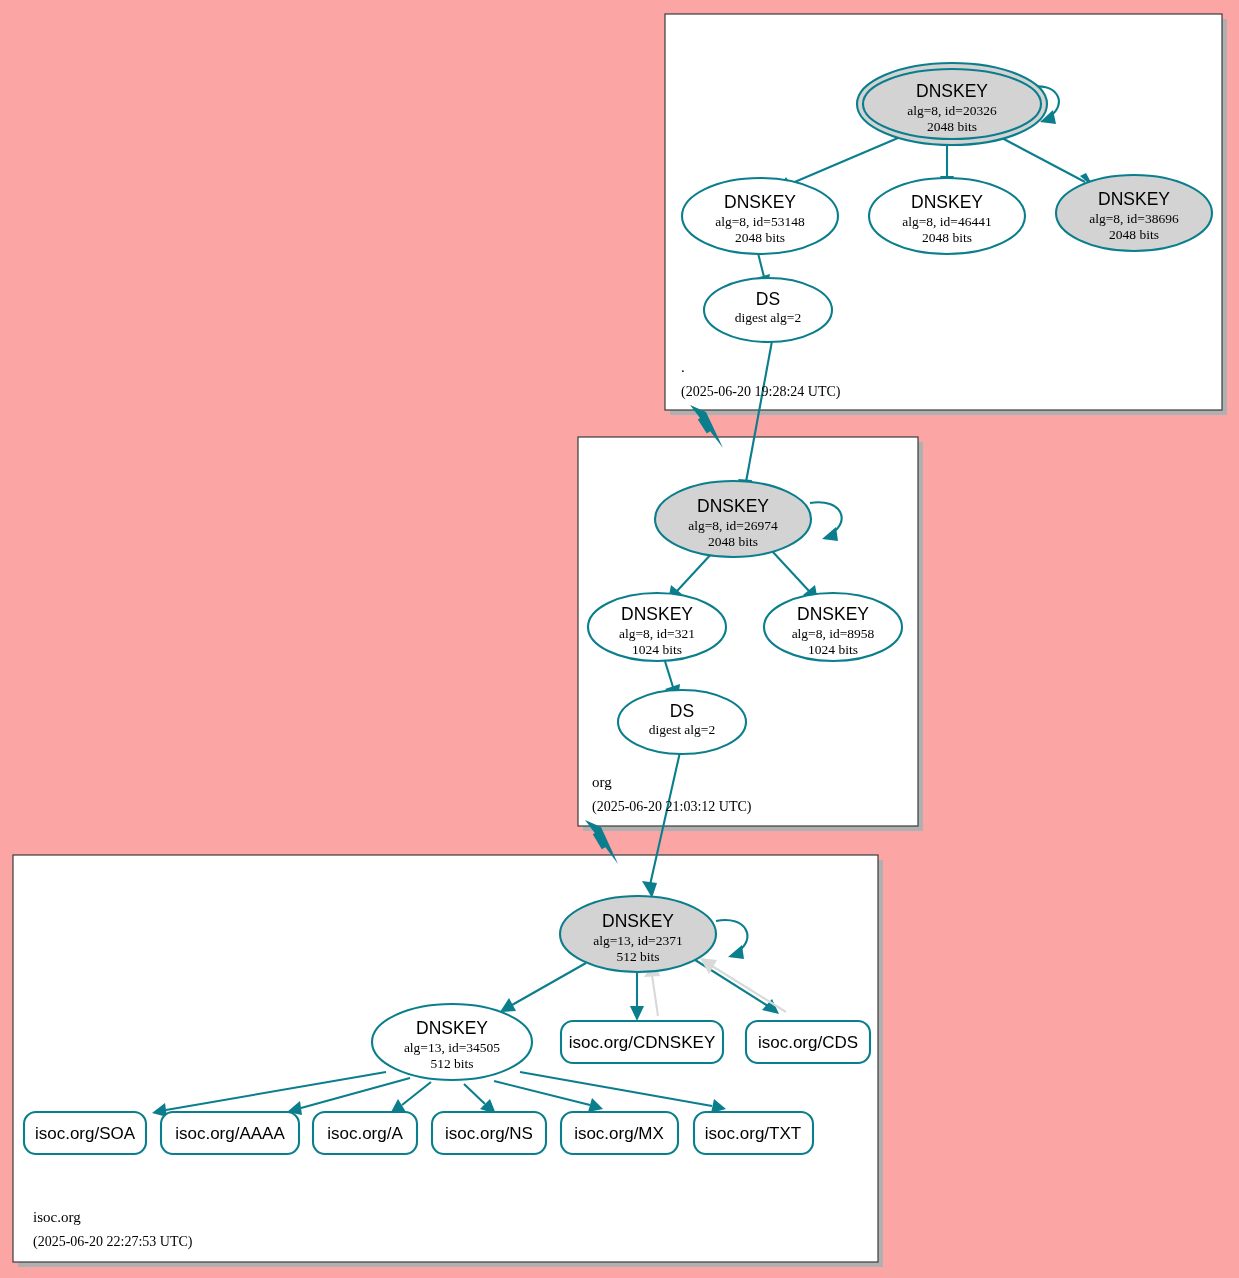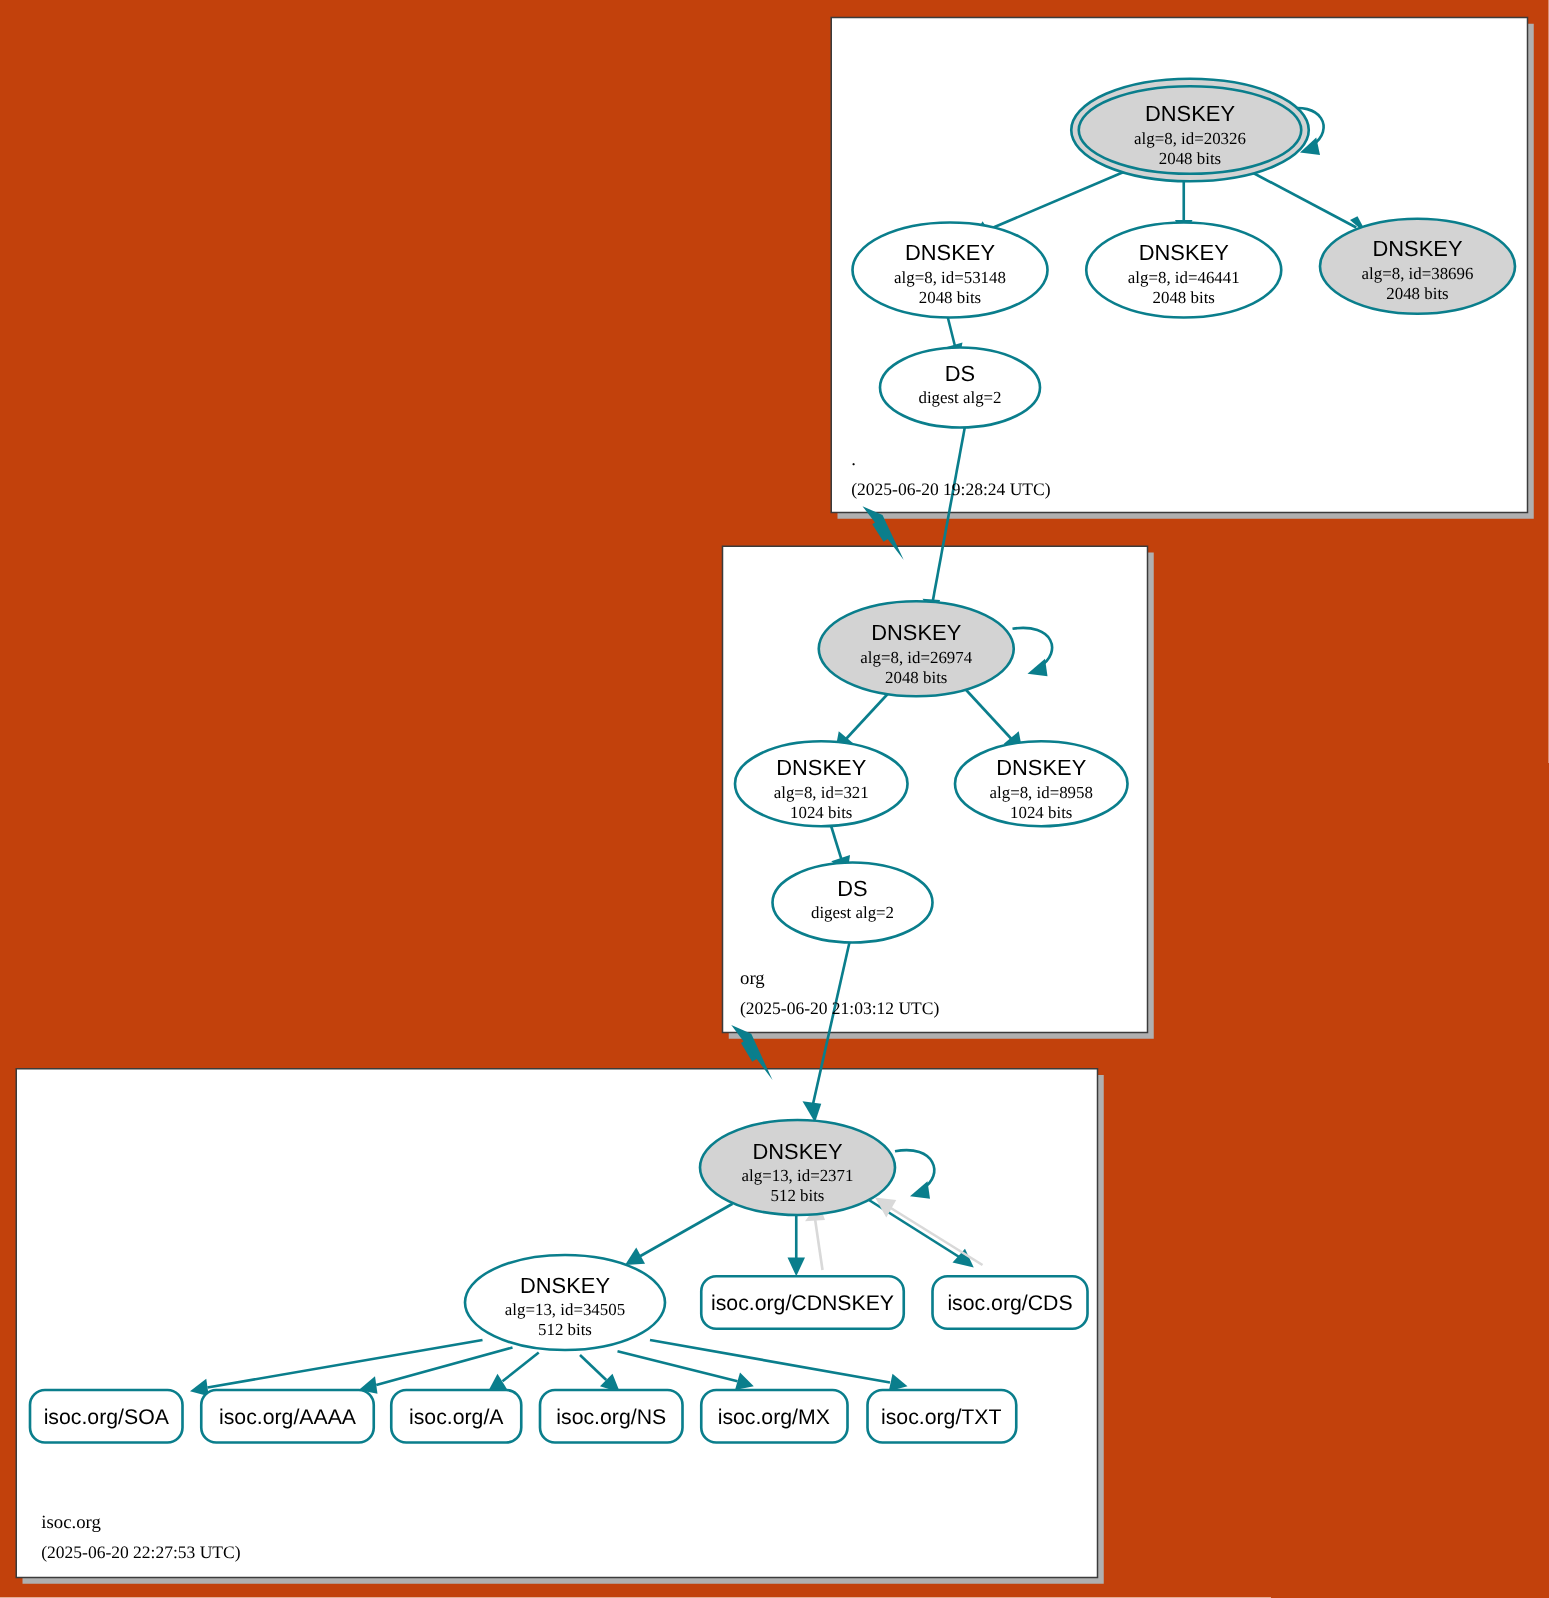--- a/index.html
+++ b/index.html
@@ -7,21 +7,21 @@
     padding: 0;
     background: #ffffff;
   }
   body {
     font-family: "Liberation Sans", sans-serif;
   }
   #canvas {
     position: relative;
     width: 1239px;
     height: 1278px;
-    background: #c2410c;
+    background: #fca5a5;
     overflow: hidden;
   }
   svg#dnsviz {
     display: block;
     width: 1239px;
     height: 1278px;
   }
   .zone-box {
     fill: #ffffff;
     stroke: #3b3b3b;

